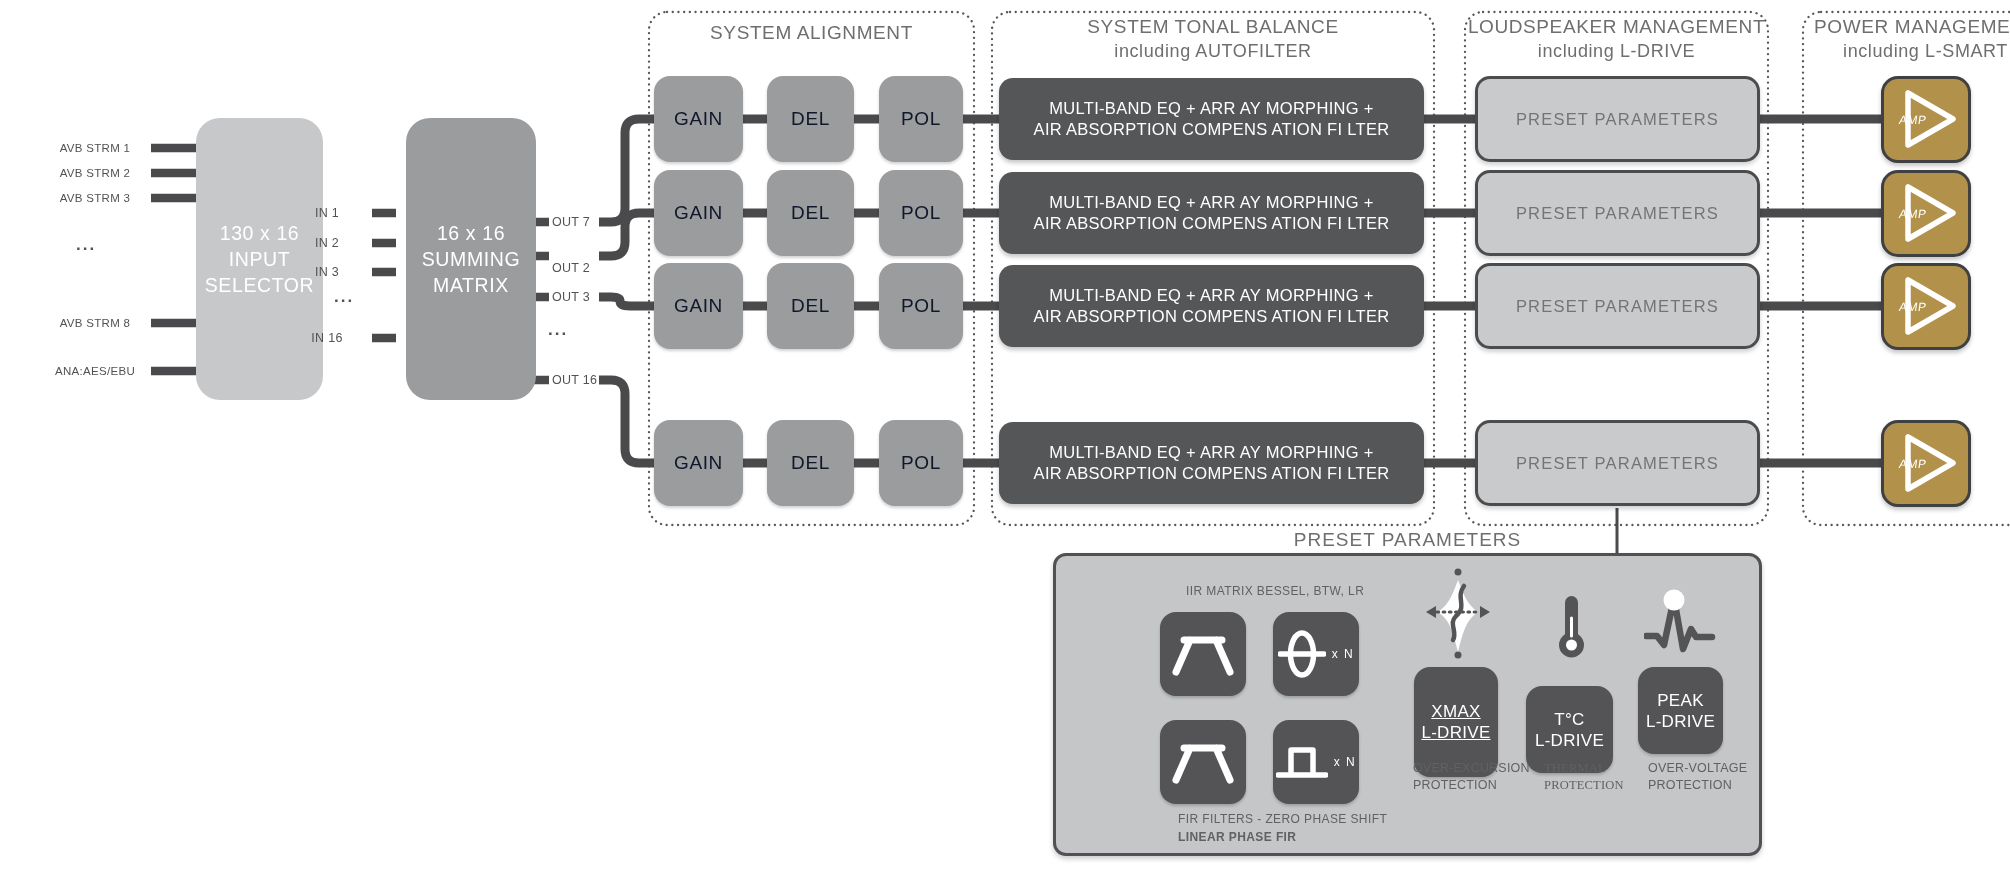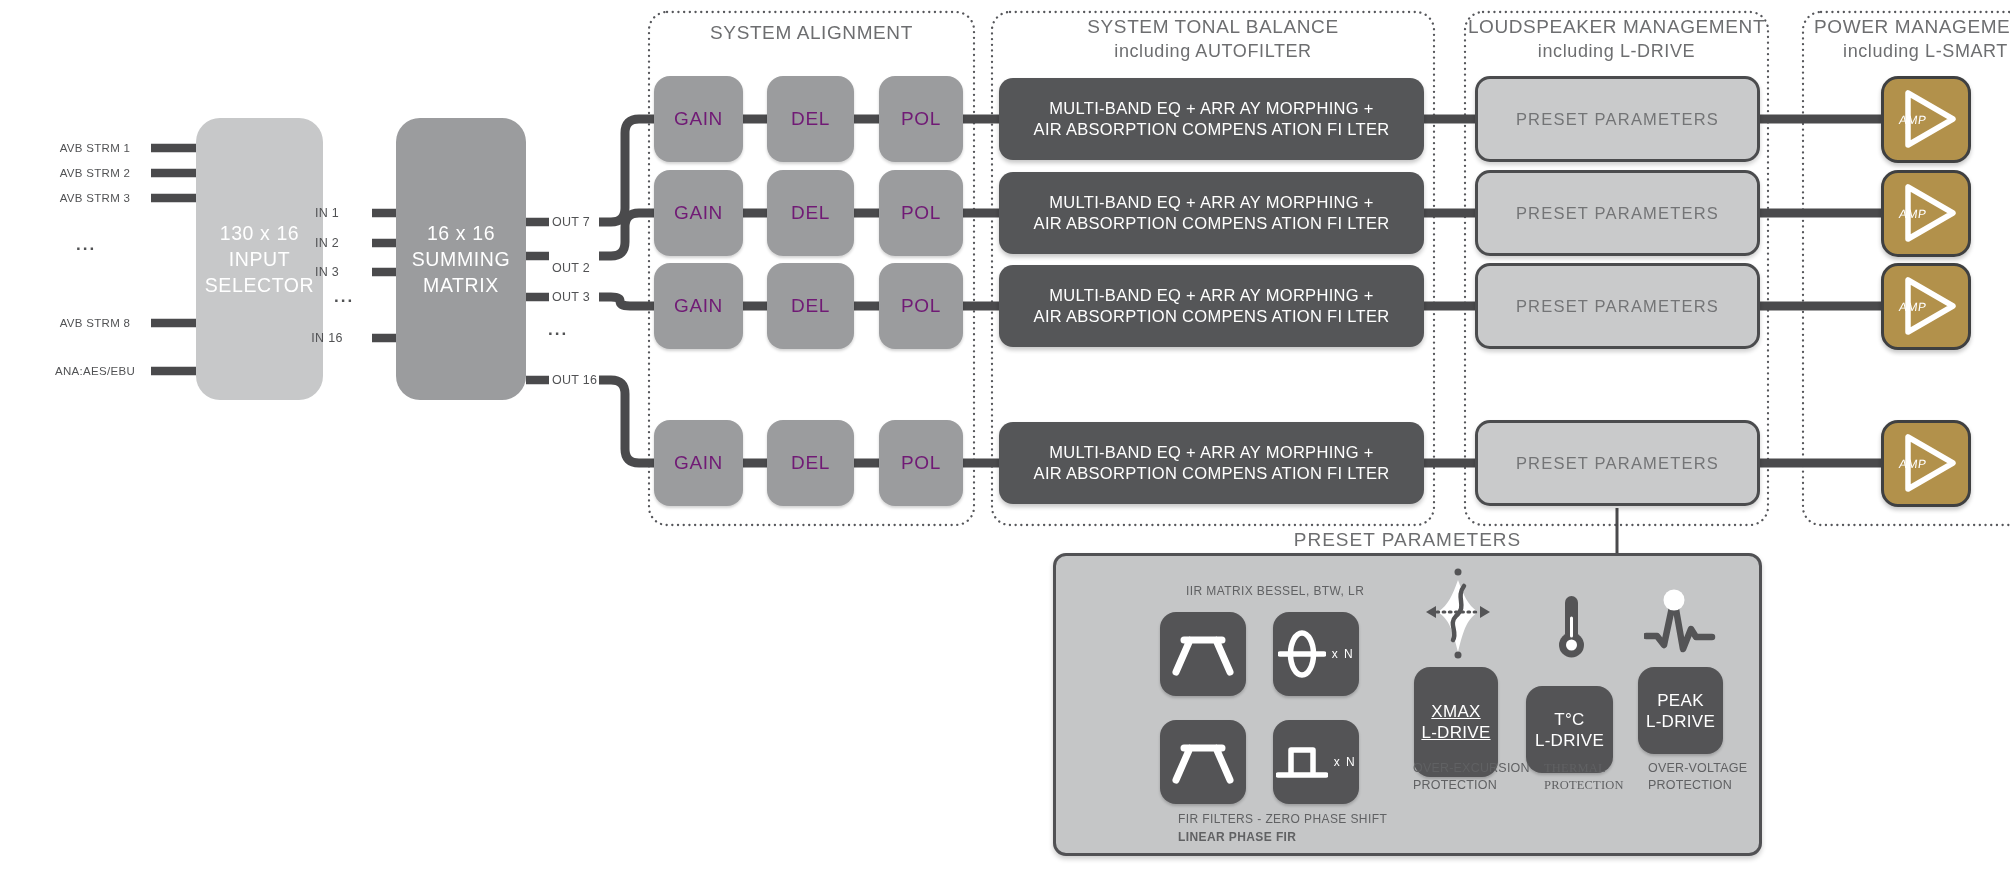--- a/index.html
+++ b/index.html
@@ -16,21 +16,21 @@
   .dots{position:absolute;font-size:17px;font-weight:bold;color:#515254;
         letter-spacing:2px;height:16px;line-height:10px;}
 
   
   .bigblk{position:absolute;border-radius:24px;color:#fff;display:flex;flex-direction:column;
           align-items:center;justify-content:center;text-align:center;
           font-size:19.5px;line-height:26px;letter-spacing:.6px;}
   .sel{background:#c7c8c9;}
   .mat{background:#9b9c9e;}
 
-  .gblk{position:absolute;background:#9b9c9e;border-radius:16px;color:#701a75;
+  .gblk{position:absolute;background:#9b9c9e;border-radius:16px;color:#0f172a;
         display:flex;align-items:center;justify-content:center;
         font-size:19px;letter-spacing:.6px;box-shadow:0 2px 3px rgba(0,0,0,.18);}
   .eqblk{position:absolute;background:#555658;border-radius:14px;color:#fff;
          display:flex;flex-direction:column;align-items:center;justify-content:center;
          text-align:center;font-size:16.5px;line-height:21px;letter-spacing:.3px;
          box-shadow:0 3px 4px rgba(0,0,0,.22);}
   .pblk{position:absolute;background:#c9cacb;border:3px solid #4b4c4e;border-radius:15px;
         color:#737476;display:flex;align-items:center;justify-content:center;
         font-size:16.5px;letter-spacing:1.2px;box-shadow:0 3px 4px rgba(0,0,0,.18);box-sizing:border-box;}
   .ampblk{position:absolute;background:#b2914b;border:3.5px solid #3f4041;border-radius:17px;
@@ -120,21 +120,21 @@
     <span>INPUT</span>
     <span>SELECTOR</span>
   </div>
 
   <div class="lbl rt iolbl" style="left:240px;width:82px;top:205px;">IN 1</div>
   <div class="lbl rt iolbl" style="left:240px;width:82px;top:235px;">IN 2</div>
   <div class="lbl rt iolbl" style="left:240px;width:82px;top:264px;">IN 3</div>
   <div class="dots" style="left:288px;top:292px;">...</div>
   <div class="lbl rt iolbl" style="left:240px;width:82px;top:330px;">IN 16</div>
 
-  <div class="bigblk mat" style="left:350px;top:118px;width:130px;height:282px;text-align:right;">
+  <div class="bigblk mat" style="left:360px;top:118px;width:130px;height:282px;text-align:right;">
     <span>16 x 16</span>
     <span>SUMMING</span>
     <span>MATRIX</span>
   </div>
 
   <div class="lbl iolbl" style="left:506px;top:214px;">OUT 7</div>
   <div class="lbl iolbl" style="left:506px;top:260px;">OUT 2</div>
   <div class="lbl iolbl" style="left:506px;top:289px;">OUT 3</div>
   <div class="dots" style="left:502px;top:325px;">...</div>
   <div class="lbl iolbl" style="left:506px;top:372px;">OUT 16</div>

